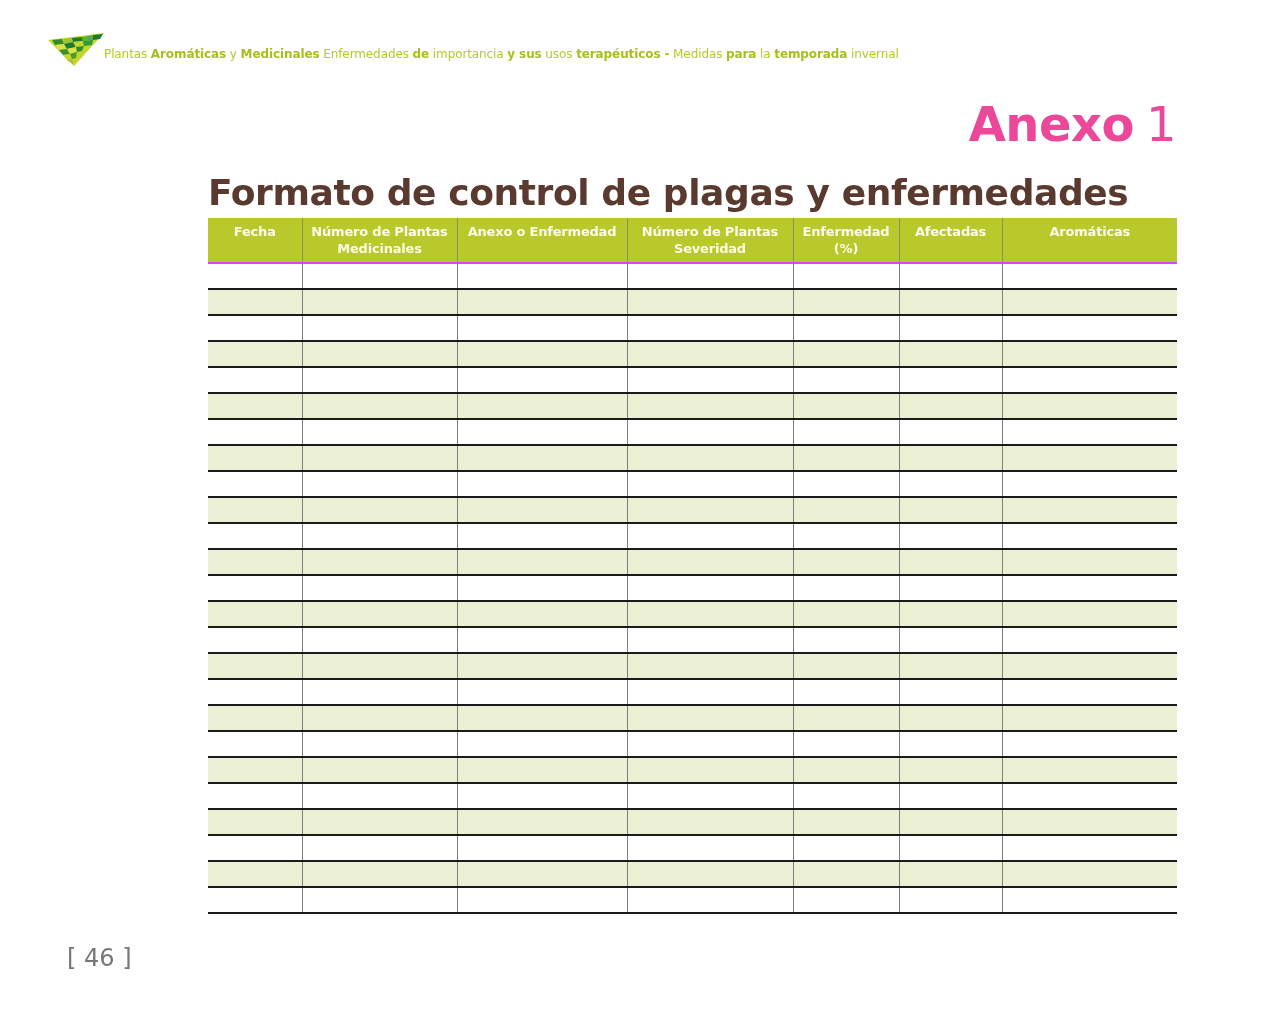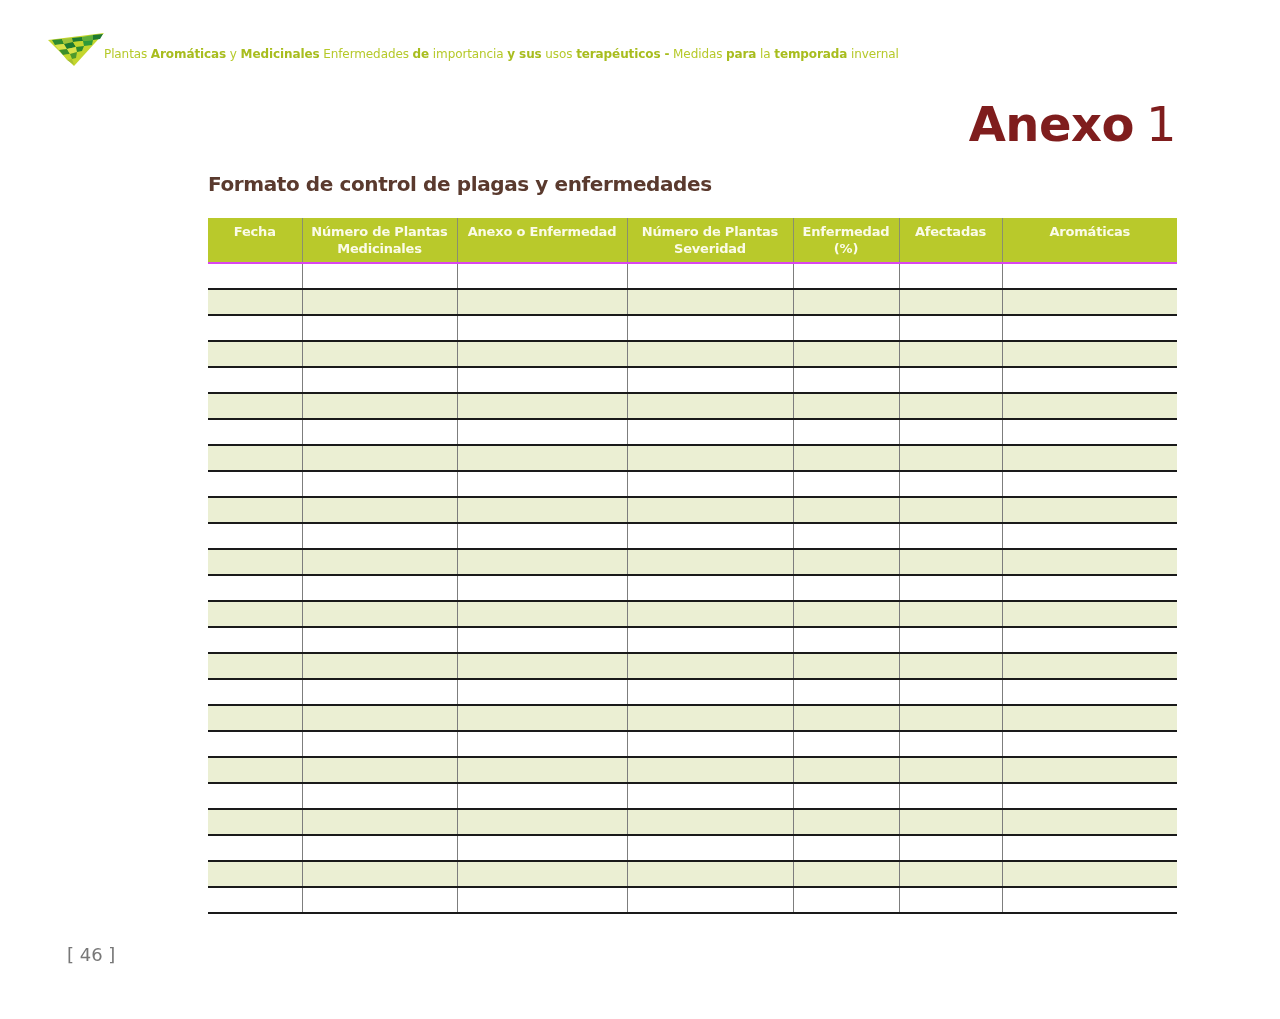--- a/index.html
+++ b/index.html
@@ -40,32 +40,32 @@
       font-family: "DejaVu Sans", sans-serif;
     }
     .header-text .w { font-weight: normal; }
     .header-text .b { font-weight: bold; color: #a8bd1e; }
 
     .annex-title {
       position: absolute;
       right: 104px;
       top: 96px;
       font-size: 48px;
-      color: #7f1d1d;
+      color: #ec4899;
       font-family: "DejaVu Sans", sans-serif;
       letter-spacing: -0.5px;
     }
     .annex-title .word { font-weight: bold; }
     .annex-title .num { font-weight: normal; margin-left: 12px; }
 
     .doc-title {
       position: absolute;
       left: 208px;
       top: 172px;
-      font-size: 20px;
+      font-size: 36px;
       font-weight: bold;
       color: #5a3a2e;
       font-family: "DejaVu Sans", sans-serif;
       letter-spacing: -0.4px;
     }
 
     table.control {
       position: absolute;
       left: 208px;
       top: 218px;
@@ -96,21 +96,21 @@
     }
     table.control td:first-child { border-left: none; }
     table.control tr.odd td { background: #ffffff; }
     table.control tr.even td { background: #ebefd3; }
     table.control thead tr { border-bottom: 2px solid #d946ef; }
 
     .page-number {
       position: absolute;
       left: 67px;
       top: 944px;
-      font-size: 18px;
+      font-size: 24px;
       color: #777777;
       font-family: "DejaVu Sans", sans-serif;
     }
   </style>
 </head>
 <body>
 
 <div class="running-header">
   <svg class="logo" viewBox="0 0 58 38" width="58" height="38">
     <polygon points="0,10 56,3 26,36" fill="#c4d62e"></polygon>

